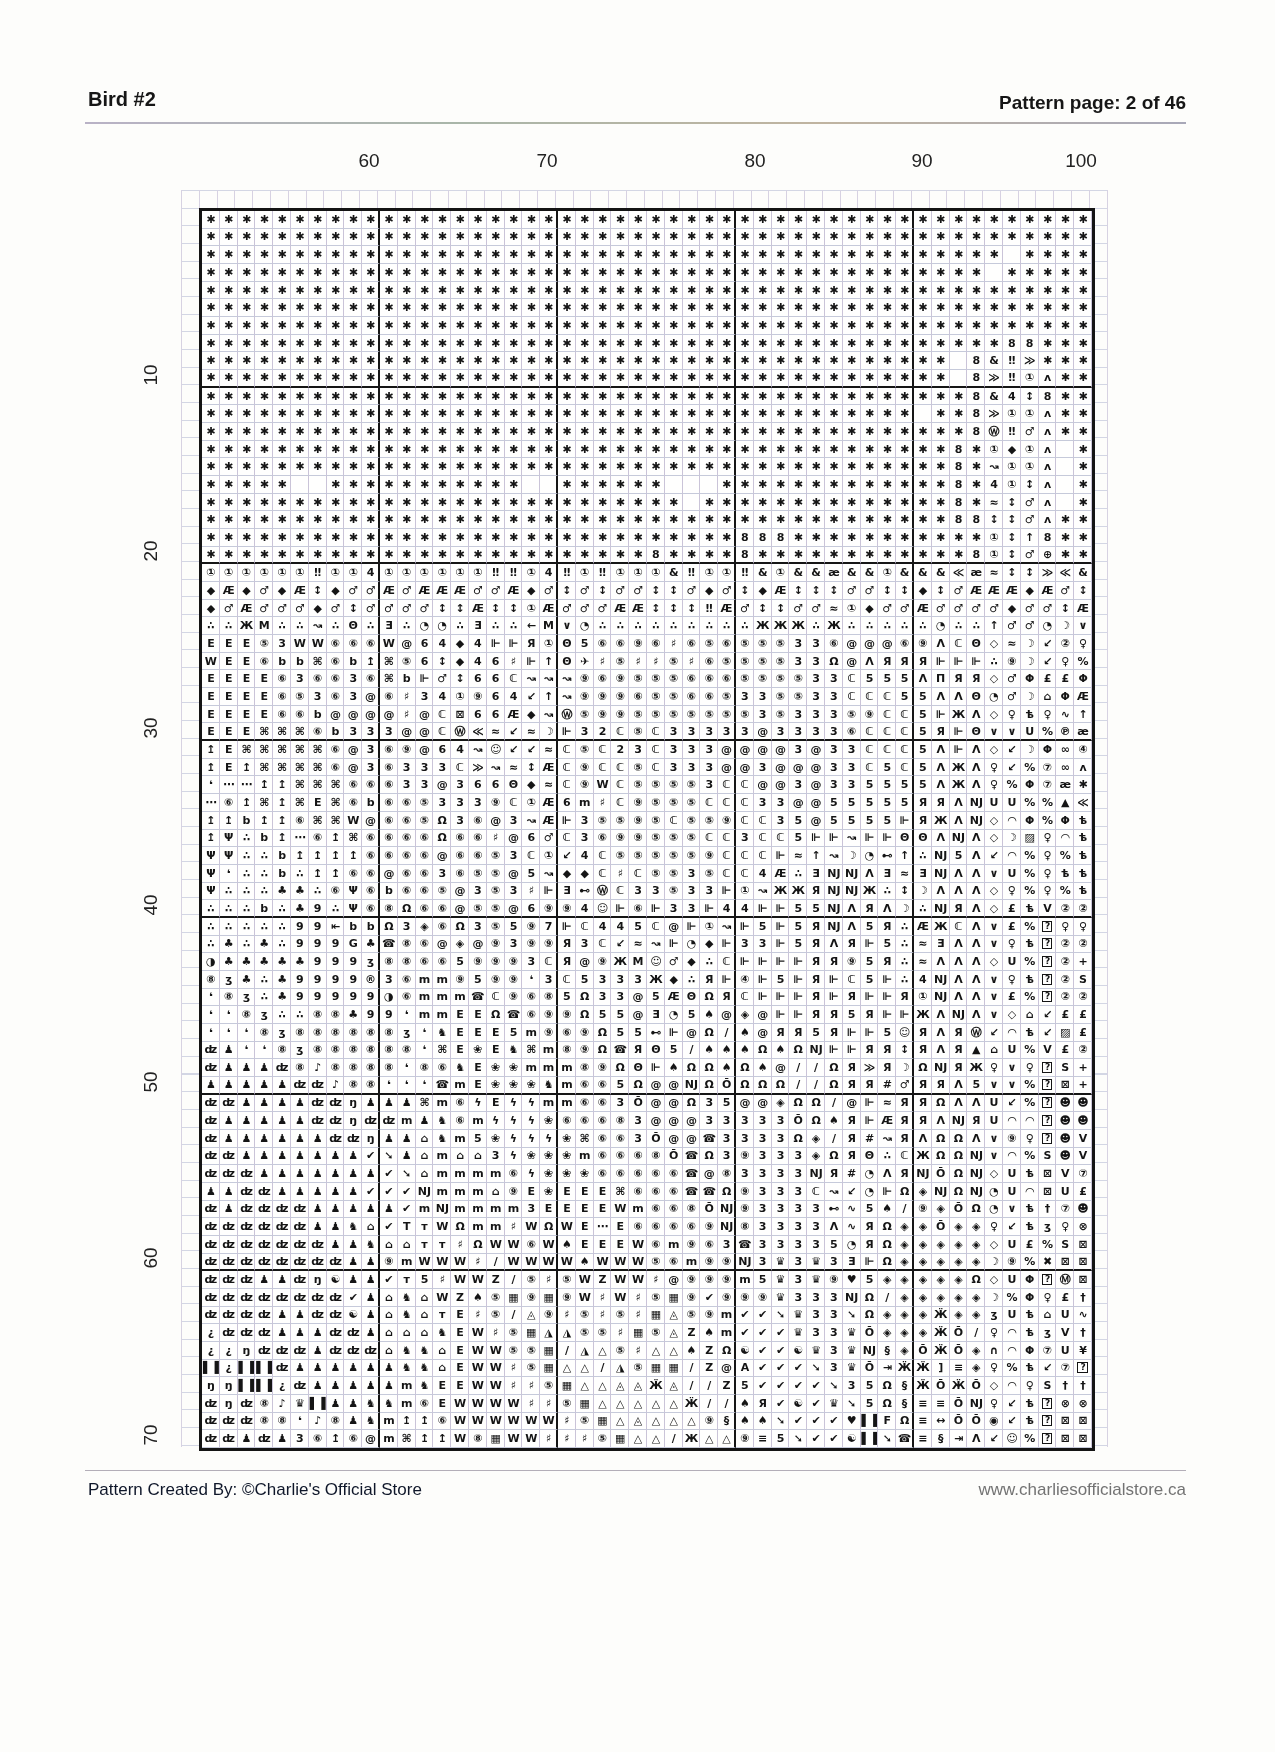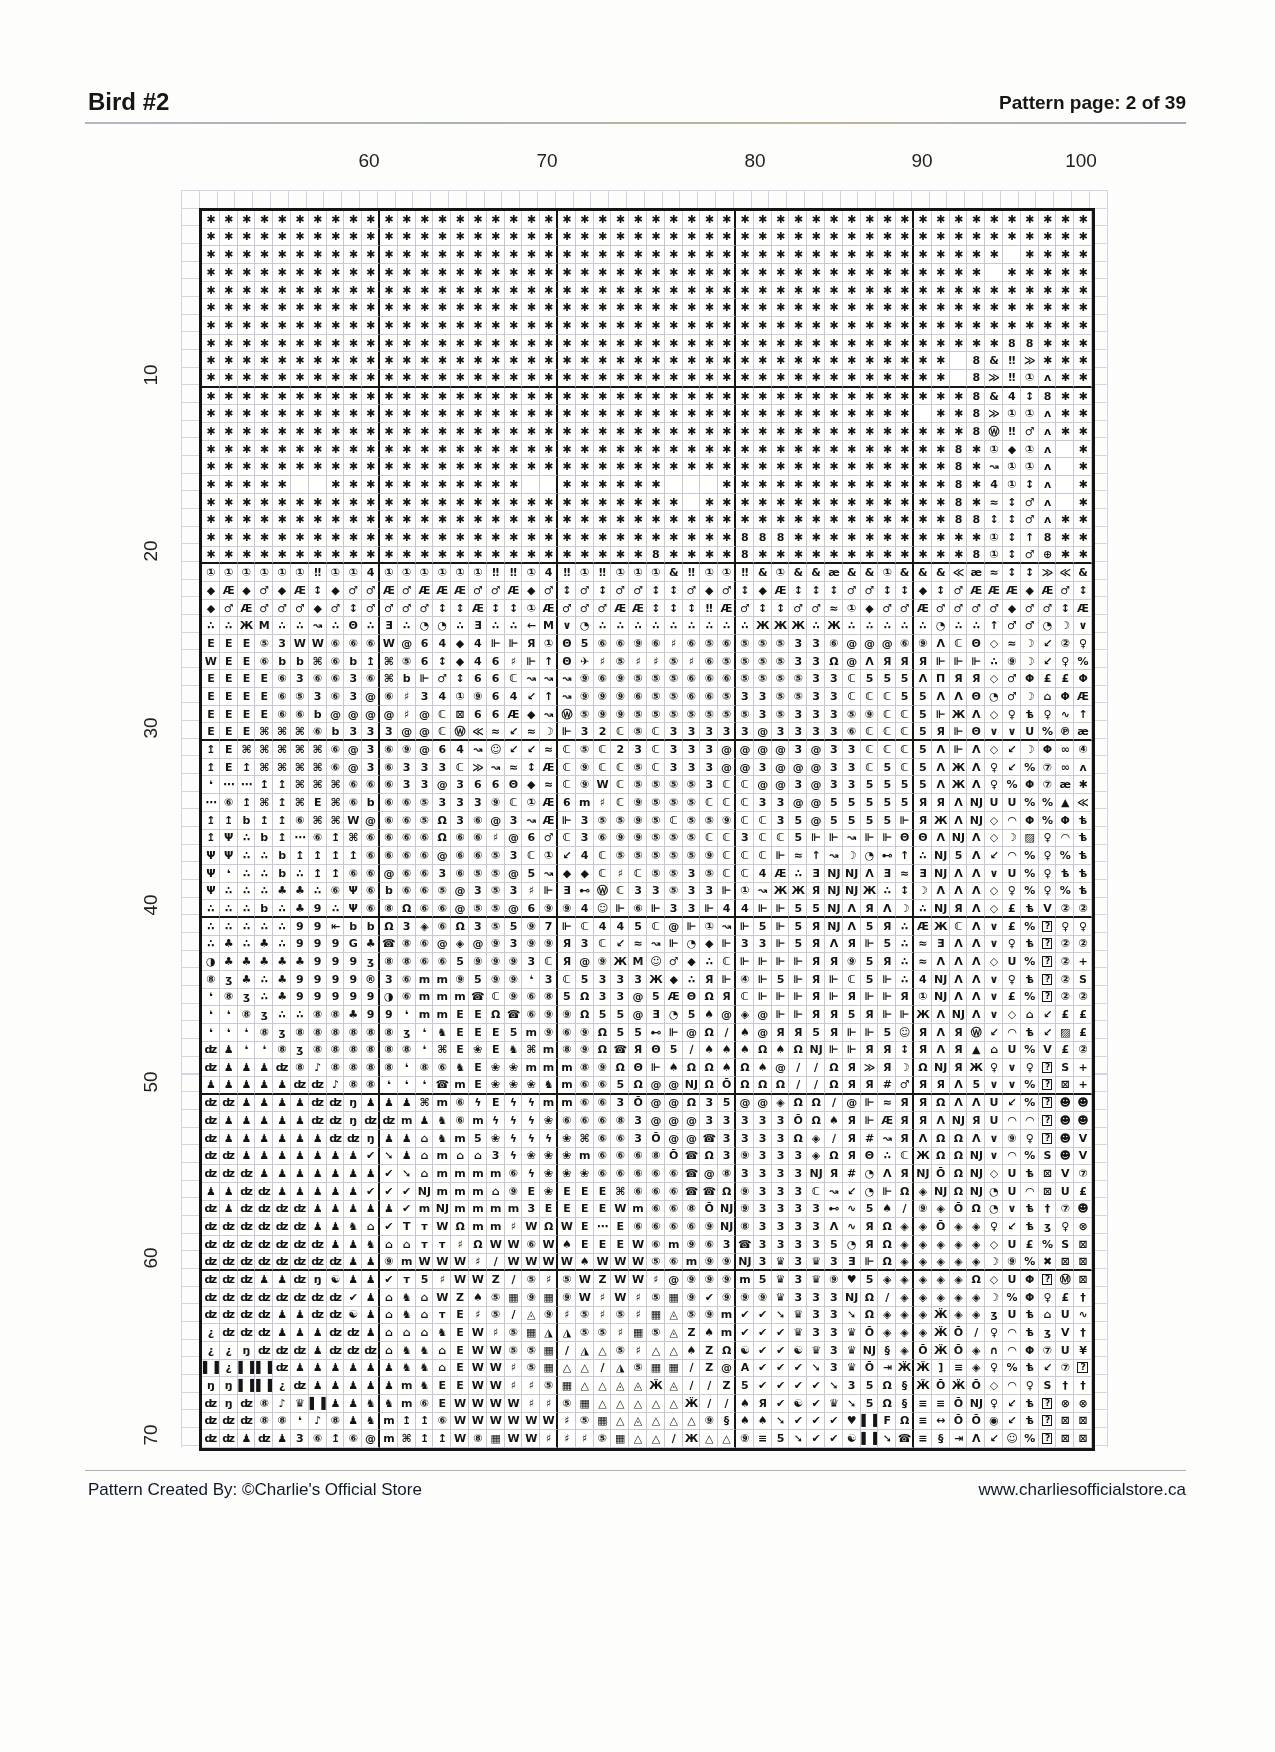--- a/index.html
+++ b/index.html
@@ -6,42 +6,42 @@
   body{
     width:1275px;height:1752px;position:relative;
     background:#fdfdfb;
     font-family:"DejaVu Sans",sans-serif;
     color:#111;
     overflow:hidden;
   }
   .page-title{
     position:absolute;left:88px;top:88px;
     font-family:"Liberation Sans",sans-serif;
-    font-weight:bold;font-size:24px;letter-spacing:0px;color:#161616;
+    font-weight:bold;font-size:20px;letter-spacing:0px;color:#161616;
   }
   .page-label{
     position:absolute;right:89px;top:92px;
     font-family:"Liberation Sans",sans-serif;
     font-weight:bold;font-size:19px;color:#161616;
   }
   .header-rule{
     position:absolute;left:85px;top:122px;width:1101px;height:2px;
     background:linear-gradient(to right,#b9b2c6,#a9b6a9,#c0b4a0,#a8a8b8);
   }
   .footer-rule{
     position:absolute;left:85px;top:1470px;width:1101px;height:1px;
     background:#b3aeb8;
   }
   .footer-left{
     position:absolute;left:88px;top:1480px;
     font-family:"Liberation Sans",sans-serif;font-size:17px;color:#0f172a;
   }
   .footer-right{
     position:absolute;right:89px;top:1480px;
-    font-family:"Liberation Sans",sans-serif;font-size:17px;color:#0f172a;
+    font-family:"Liberation Sans",sans-serif;font-size:17px;color:#737373;
   }
   
   .margin-ring{
     position:absolute;left:181px;top:190px;width:927px;height:1274px;
     background:
       repeating-linear-gradient(to right,#d7d2e2 0,#d7d2e2 1px,transparent 1px,transparent 17.8px),
       repeating-linear-gradient(to bottom,#d3d6e4 0,#d3d6e4 1px,transparent 1px,transparent 17.67px);
   }
   .margin-mask{ 
     position:absolute;left:181px;top:1447px;width:927px;height:20px;background:#fdfdfb;
@@ -77,21 +77,21 @@
   .row-label{
     position:absolute;left:136px;width:30px;text-align:center;
     font-family:"Liberation Sans",sans-serif;font-size:19px;color:#222;
     transform:translateY(-50%) rotate(-90deg);
   }
 </style>
 </head>
 <body>
 
 <div class="page-title">Bird #2</div>
-<div class="page-label">Pattern page: 2 of 39</div>
+<div class="page-label">Pattern page: 2 of 46</div>
 <div class="header-rule"></div>
 
 <div class="margin-ring"></div>
 <div class="margin-mask"></div>
 
 <div id="col-labels">
     <span class="col-label" style="left: 369px;">60</span>
     <span class="col-label" style="left: 547px;">70</span>
     <span class="col-label" style="left: 755px;">80</span>
     <span class="col-label" style="left: 922px;">90</span>

